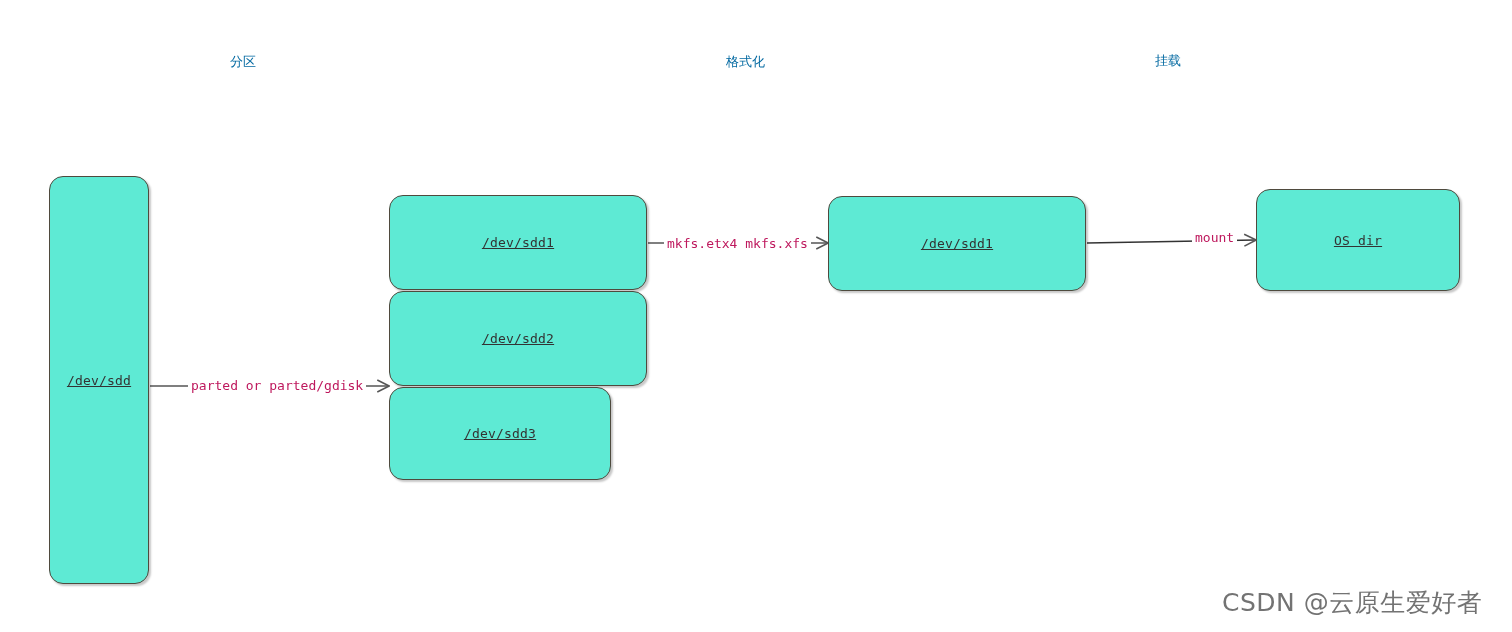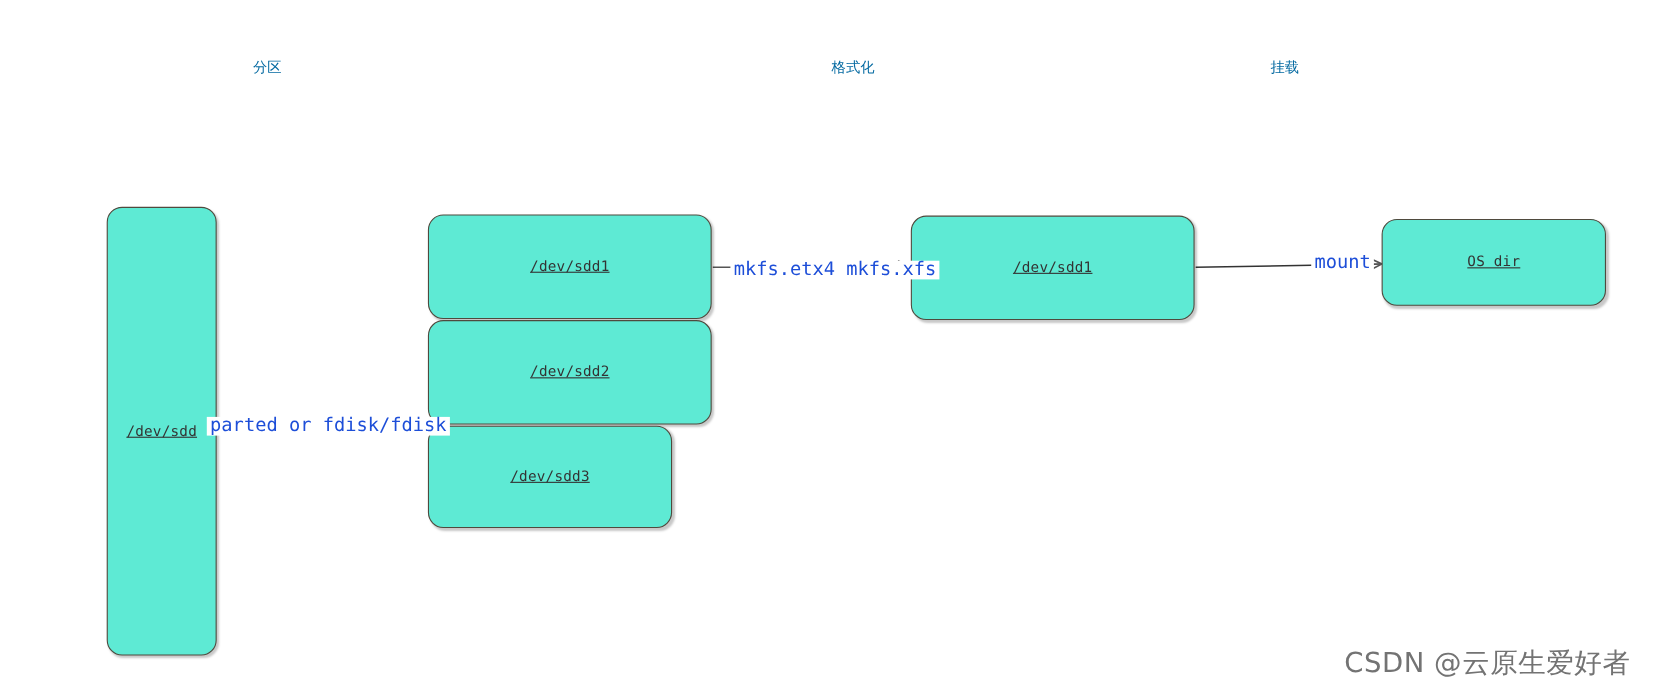--- a/index.html
+++ b/index.html
@@ -23,21 +23,21 @@
   }
   .stage-title {
     position: absolute;
     font-family: "DejaVu Sans", "Liberation Sans", sans-serif;
     font-size: 13px;
     color: #0369a1;
     white-space: nowrap;
     line-height: 1;
   }
   #title-partition { left: 230px; top: 55px; }
-  #title-format    { left: 756px; top: 55px; text-align: right; }
+  #title-format    { left: 726px; top: 55px; text-align: right; }
   #title-mount     { left: 1155px; top: 55px; font-family: Liberation Mono, monospace; }
 
   .node {
     position: absolute;
     box-sizing: border-box;
     background: #5eead4;
     border: 1.4px solid #4f4a3e;
     border-radius: 14px;
     box-shadow: 2px 2px 2px rgba(0,0,0,0.22);
     display: flex;
@@ -47,32 +47,32 @@
   }
   .node .node-label {
     font-family: "DejaVu Sans Mono", "Liberation Mono", monospace;
     font-size: 13px;
     color: #333333;
     letter-spacing: 0.2px;
     white-space: nowrap;
     user-select: none;
   }
 
-  #node-sdd     { left: 49px;   top: 188px; width: 100px; height: 408px; margin-left: 48px; }
+  #node-sdd     { left: 49px;   top: 176px; width: 100px; height: 408px; }
   #node-sdd1    { left: 389px;  top: 195px; width: 258px; height: 95px;  }
   #node-sdd2    { left: 389px;  top: 291px; width: 258px; height: 95px;  }
   #node-sdd3    { left: 389px;  top: 387px; width: 222px; height: 93px;  }
   #node-fs-sdd1 { left: 828px;  top: 196px; width: 258px; height: 95px;  }
-  #node-osdir   { left: 1256px; top: 199px; width: 204px; height: 79px;  }
+  #node-osdir   { left: 1256px; top: 189px; width: 204px; height: 102px;  }
 
   .edge-label {
     position: absolute;
     font-family: "DejaVu Sans Mono", "Liberation Mono", monospace;
-    font-size: 17px;
-    color: #1d4ed8;
+    font-size: 13px;
+    color: #be185d;
     background: #ffffff;
     padding: 0 3px;
     white-space: nowrap;
     line-height: 1;
     user-select: none;
   }
   #edge-label-partition { left: 188px;  top: 379px; }
   #edge-label-format    { left: 664px;  top: 237px; }
   #edge-label-mount     { left: 1148px; top: 231px; margin-left: 44px; }
 
@@ -132,17 +132,17 @@
 </div>
 
 <div class="node" id="node-fs-sdd1">
   <span class="node-label">/dev/sdd1</span>
 </div>
 
 <div class="node" id="node-osdir">
   <span class="node-label">OS dir</span>
 </div>
 
-<div class="edge-label" id="edge-label-partition">parted or fdisk/fdisk</div>
+<div class="edge-label" id="edge-label-partition">parted or parted/gdisk</div>
 <div class="edge-label" id="edge-label-format">mkfs.etx4 mkfs.xfs</div>
 <div class="edge-label" id="edge-label-mount">mount</div>
 
 <div id="watermark">CSDN @云原生爱好者</div>
 
 </body></html>

